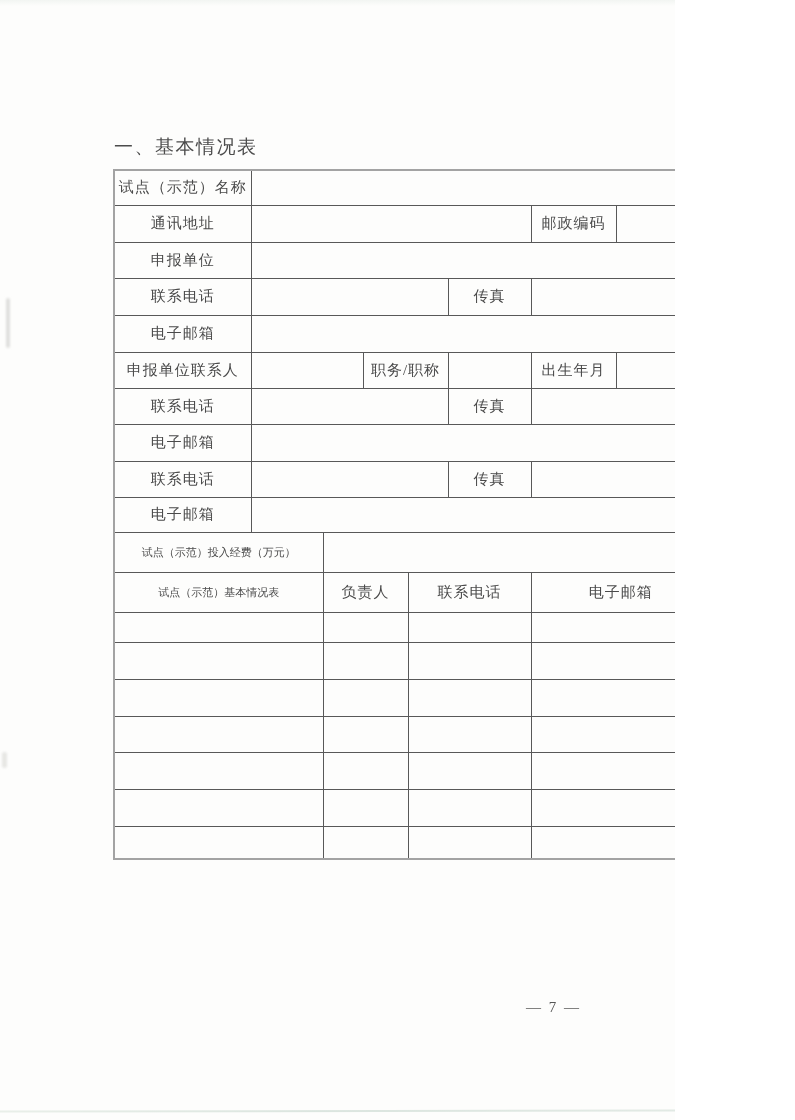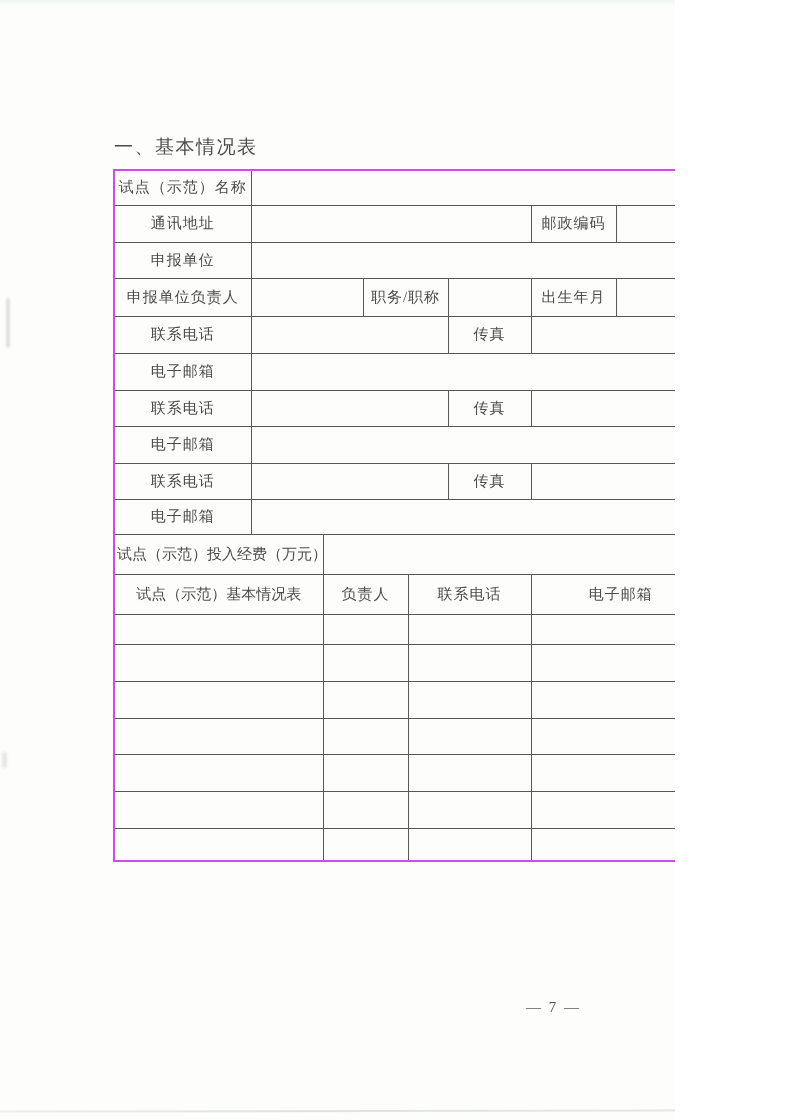--- a/index.html
+++ b/index.html
@@ -13,38 +13,38 @@
   }
   .doc-title{
     position:absolute;left:114px;top:134px;
     font-size:19px;letter-spacing:1.5px;color:#4c4c4c;
     font-weight:500;
   }
   table.form{
     position:absolute;left:113px;top:169px;
     width:597px;
     border-collapse:collapse;table-layout:fixed;
-    border:2px solid #d946ef;
+    border:2px solid #a3a3a3;
   }
   table.form td{
     border:1px solid #585858;
     padding:0 2px;
     vertical-align:middle;
     overflow:hidden;
   }
   td.lbl{
     text-align:center;
     font-size:15px;
     color:#4a4a4a;
     letter-spacing:1px;
     white-space:nowrap;
   }
   td.lbl-long{
     text-align:center;
-    font-size:15px;
+    font-size:11px;
     color:#4a4a4a;
     letter-spacing:0;
     white-space:nowrap;
   }
   td.val{background:transparent;}
   .page-number{
     position:absolute;right:94px;top:999px;
     font-size:15px;color:#555555;letter-spacing:2px;
   }
   
@@ -106,41 +106,41 @@
       <td class="val" colspan="5"></td>
       <td class="lbl">邮政编码</td>
       <td class="val"></td>
     </tr>
 
     <tr style="height:36px">
       <td class="lbl">申报单位</td>
       <td class="val" colspan="7"></td>
     </tr>
 
-    <tr style="height:38px">
-      <td class="lbl">申报单位负责人</td>
+
+    <tr style="height:37px">
+      <td class="lbl">联系电话</td>
+      <td class="val" colspan="4"></td>
+      <td class="lbl">传真</td>
+      <td class="val" colspan="2"></td>
+    </tr>
+
+    <tr style="height:37px">
+      <td class="lbl">电子邮箱</td>
+      <td class="val" colspan="7"></td>
+    </tr>
+
+    <tr style="height:36px">
+      <td class="lbl">申报单位联系人</td>
       <td class="val" colspan="2"></td>
       <td class="lbl" colspan="2">职务/职称</td>
       <td class="val"></td>
       <td class="lbl">出生年月</td>
       <td class="val"></td>
     </tr>
-
-    <tr style="height:37px">
-      <td class="lbl">联系电话</td>
-      <td class="val" colspan="4"></td>
-      <td class="lbl">传真</td>
-      <td class="val" colspan="2"></td>
-    </tr>
-
-    <tr style="height:37px">
-      <td class="lbl">电子邮箱</td>
-      <td class="val" colspan="7"></td>
-    </tr>
-
 
     <tr style="height:36px">
       <td class="lbl">联系电话</td>
       <td class="val" colspan="4"></td>
       <td class="lbl">传真</td>
       <td class="val" colspan="2"></td>
     </tr>
 
     <tr style="height:37px">
       <td class="lbl">电子邮箱</td>

